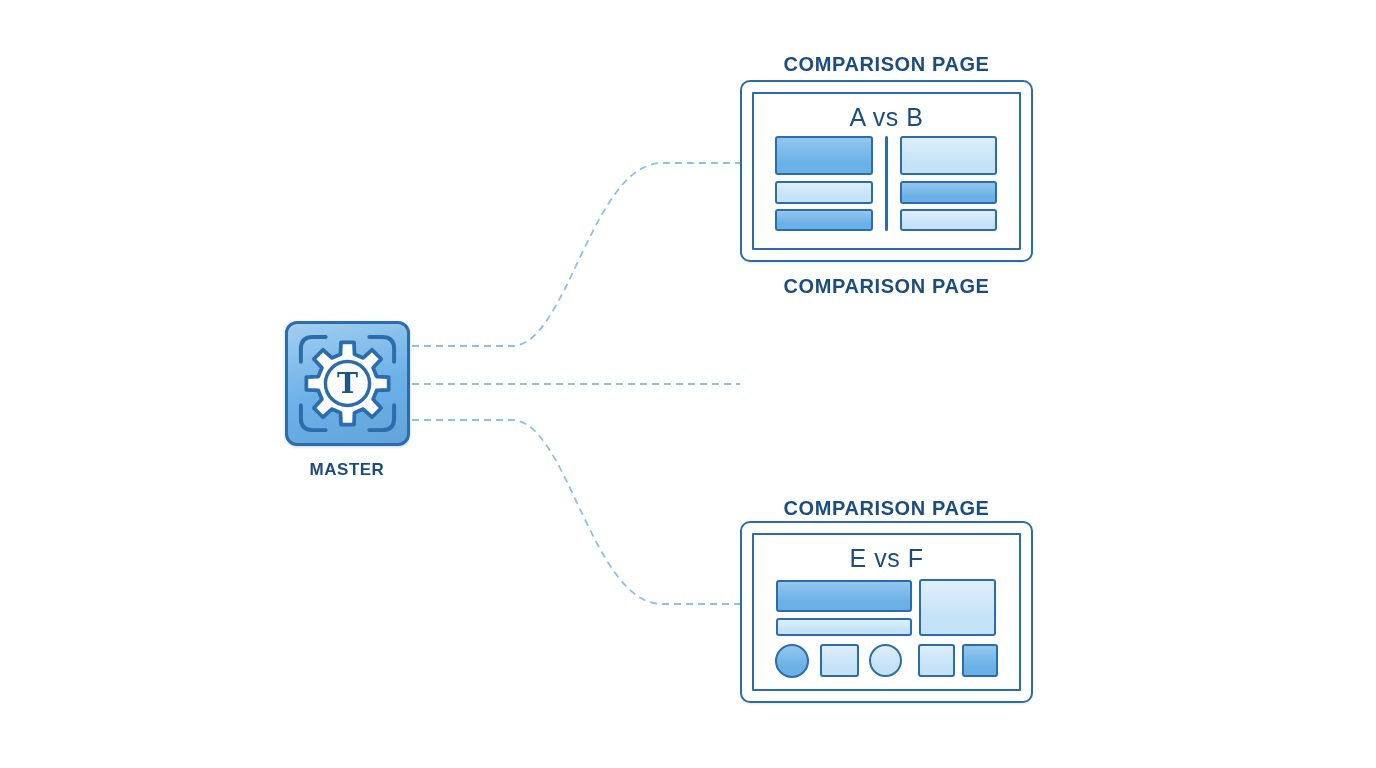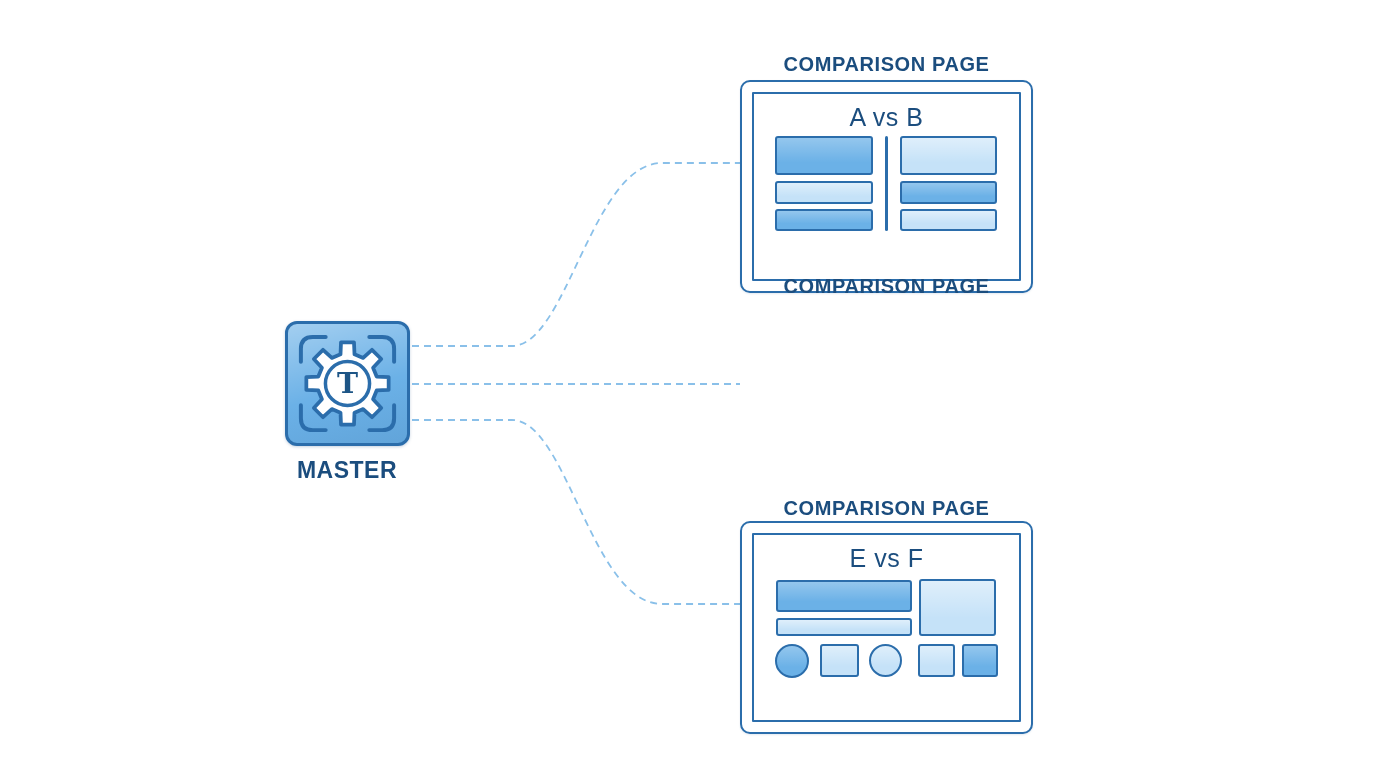--- a/index.html
+++ b/index.html
@@ -19,30 +19,30 @@
     position:absolute;left:285px;top:321px;width:125px;height:125px;
     box-sizing:border-box;border:3px solid var(--accent-border,#2b6dab);border-radius:12px;
     background-color:var(--fill-medium,#6bb1e7);
     background-image:linear-gradient(165deg,rgba(255,255,255,.38),rgba(255,255,255,0) 55%,rgba(10,50,100,.10));
     box-shadow:0 1px 3px rgba(30,80,140,.25);
   }
   .tpl-icon{position:absolute;inset:0;width:119px;height:119px;}
   .tpl-label{
     position:absolute;left:247px;top:457px;width:200px;
     text-align:center;color:var(--heading-text,#1b4d7e);
-    font-size:23px;font-weight:600;line-height:26px;letter-spacing:.5px;
+    font-size:17px;font-weight:600;line-height:26px;letter-spacing:.5px;
   }
 
   
   .page-header{
     position:absolute;left:740px;width:293px;text-align:center;
     color:var(--heading-text,#1b4d7e);font-size:20px;font-weight:600;letter-spacing:.6px;
   }
   .page-card{
-    position:absolute;left:740px;width:293px;height:213px;box-sizing:border-box;
+    position:absolute;left:740px;width:293px;height:182px;box-sizing:border-box;
     border:2px solid var(--accent-border,#2b6dab);border-radius:10px;background:#fff;
     box-shadow:0 1px 2px rgba(30,80,140,.12);
     padding-left:24px;
   }
   .page-inner{
     position:absolute;left:10px;right:10px;top:10px;bottom:10px;
     border:2px solid var(--accent-border,#2b6dab);border-radius:1px;
   }
   .page-title{
     position:absolute;left:0;top:21px;width:100%;text-align:center;

